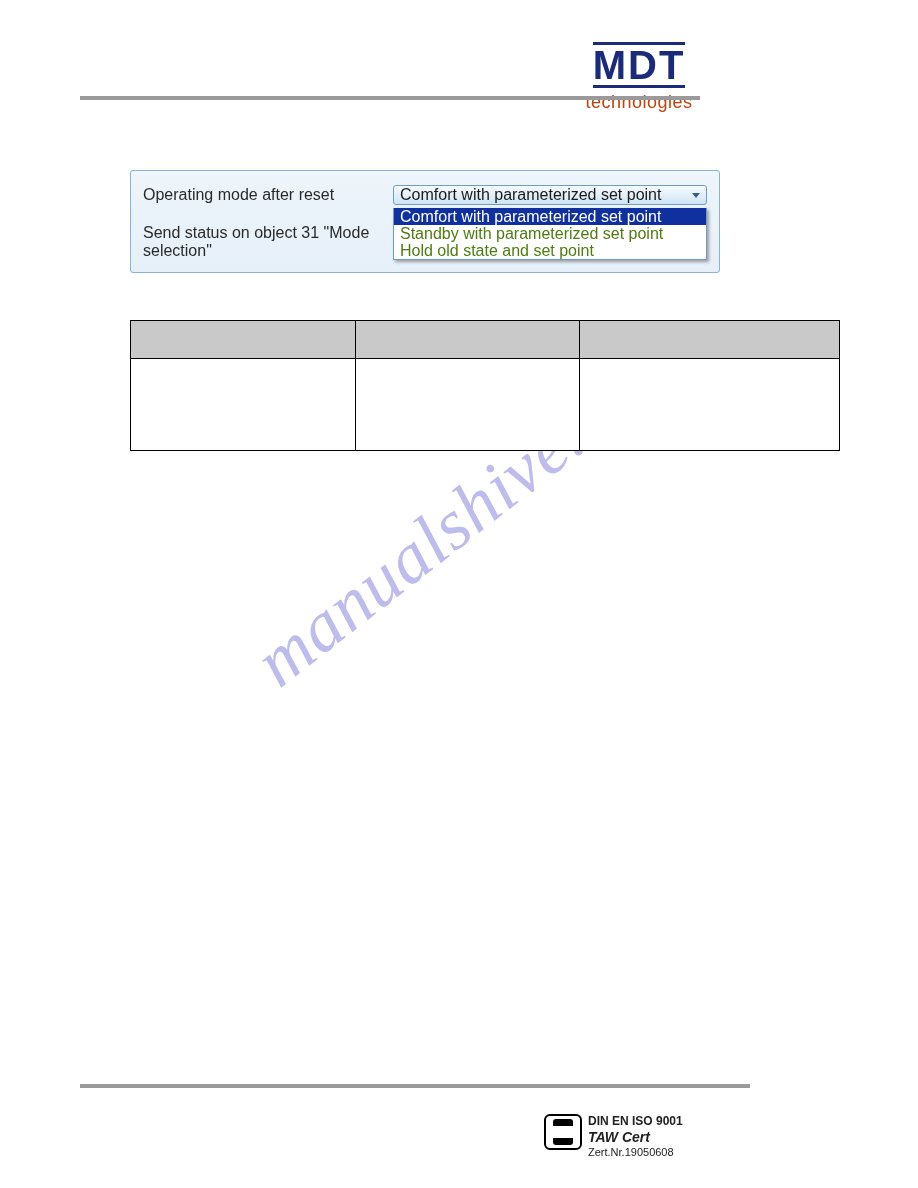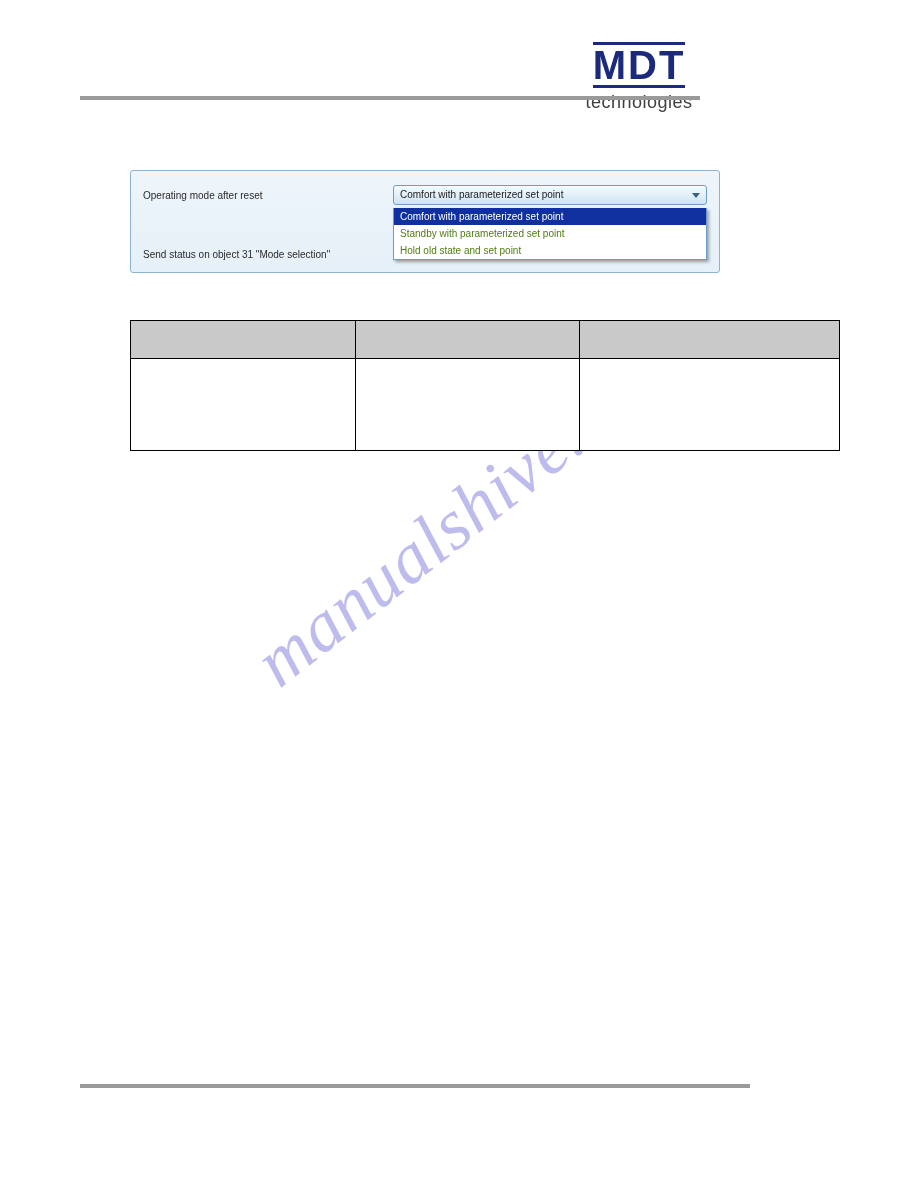--- a/index.html
+++ b/index.html
@@ -2,30 +2,30 @@
 <html><head>
 <meta charset="utf-8">
 <style>
   * { box-sizing: border-box; margin: 0; padding: 0; }
   html, body { width: 918px; height: 1188px; background: #fff; font-family: Arial, Helvetica, sans-serif; color: #222; }
   .page { position: relative; width: 794px; height: 1188px; }
 
   
   .logo { position: absolute; top: 42px; right: 70px; width: 170px; text-align: center; }
   .logo-mark { font-family: "Arial Black", Arial, sans-serif; font-weight: 900; font-size: 40px; letter-spacing: 2px; color: #1b2a7a; line-height: 0.9; display: inline-block; border-top: 3px solid #1b2a7a; border-bottom: 3px solid #1b2a7a; padding: 2px 0; }
-  .logo-sub { font-size: 18px; color: #404040; margin-top: 4px; letter-spacing: 0.5px; }
+  .logo-sub { font-size: 18px; color: #c2410c; margin-top: 4px; letter-spacing: 0.5px; }
   .header-rule { position: absolute; top: 96px; left: 80px; width: 620px; height: 4px; background: #9a9a9a; }
 
   
   .settings-panel {
     position: absolute; top: 170px; left: 130px; width: 590px;
     background: linear-gradient(#eef5fb, #e6f0f8);
     border: 1px solid #8ab3d6; border-radius: 3px;
     padding: 10px 12px 8px 12px;
-    font-size: 10px;
+    font-size: 16px;
   }
   .settings-row { display: flex; align-items: center; margin: 4px 0; }
   .settings-label { width: 250px; color: #2a2a2a; }
   .combo {
     position: relative; flex: 1;
     border: 1px solid #6d9dc8; border-radius: 3px;
     background: linear-gradient(#f7fbff, #cfe4f3);
     height: 20px; line-height: 18px; padding: 0 6px;
     color: #1a1a1a;
   }
@@ -129,14 +129,22 @@
       <tr>
         <td></td>
         <td></td>
         <td></td>
       </tr>
     </tbody>
   </table>
 
   <div class="footer-rule"></div>
 
+  <div class="cert-badge">
+    <div class="cert-icon"></div>
+    <div class="cert-text">
+      <div class="l1">DIN EN ISO 9001</div>
+      <div class="l2">TAW Cert</div>
+      <div class="l3">Zert.Nr.19050608</div>
+    </div>
+  </div>
 
 </div>
 
 </body></html>

